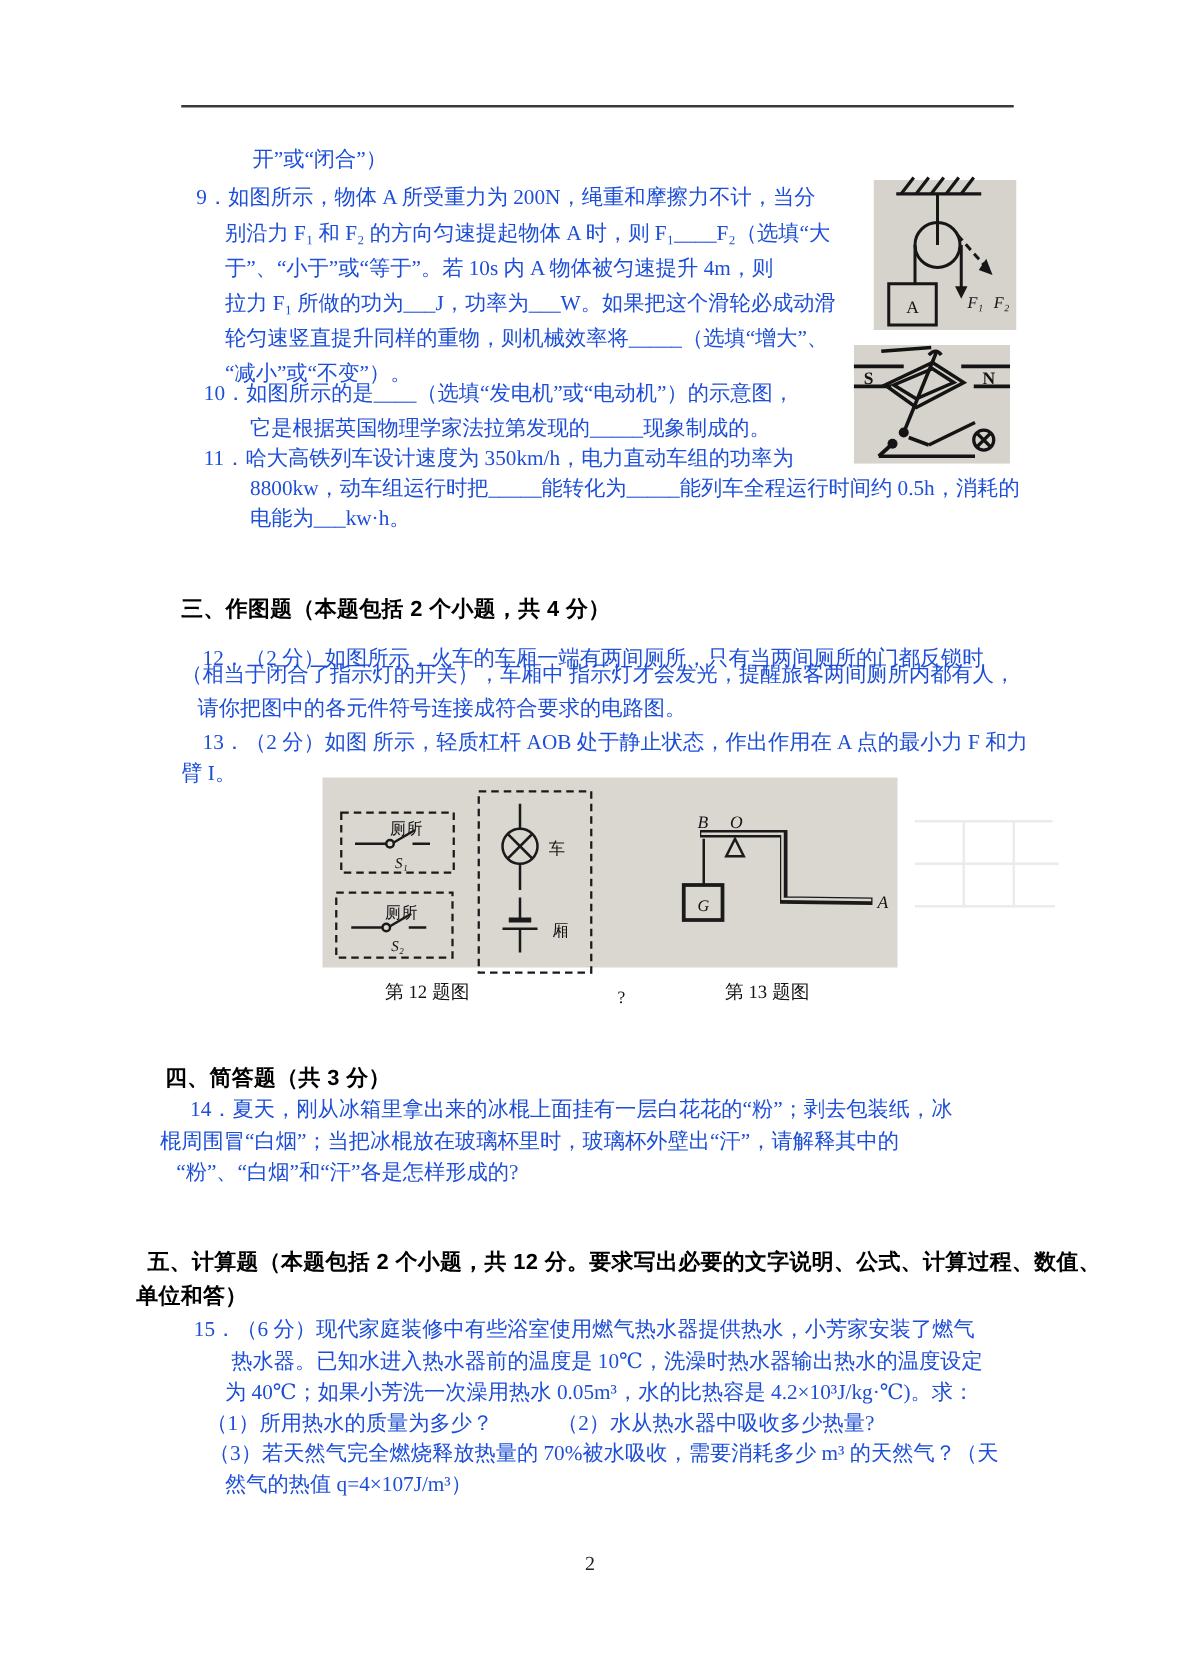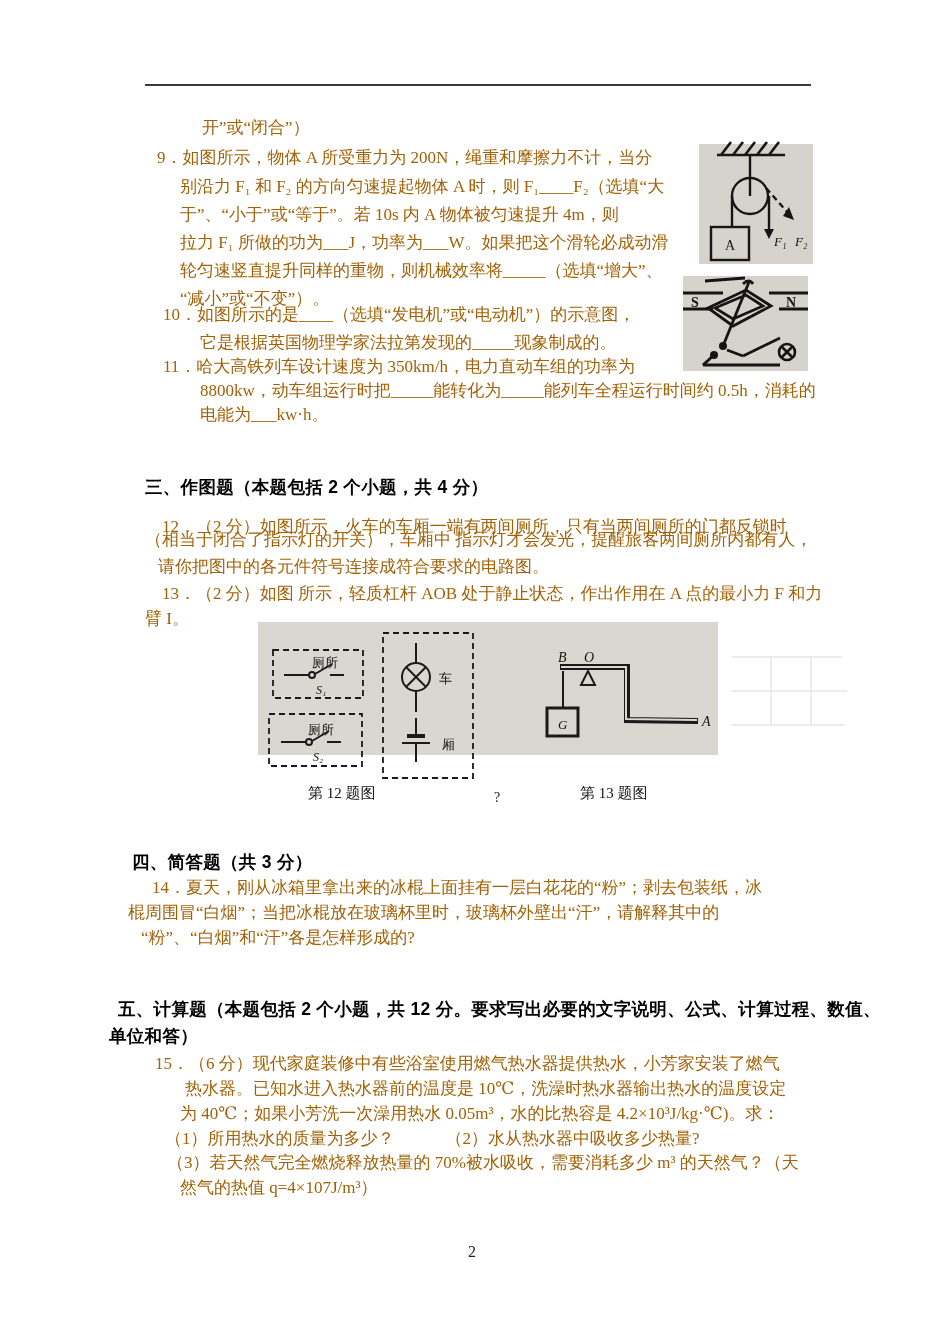--- a/index.html
+++ b/index.html
@@ -2,26 +2,26 @@
 <html><head>
 <meta charset="utf-8">
 <style>
   html,body{margin:0;padding:0;background:#ffffff;}
   .page{
     position:relative;width:950px;height:1344px;background:#ffffff;
     font-family:"Liberation Serif","DejaVu Serif",serif;color:#1c1c1c;
     overflow:hidden;
   }
   .rule{position:absolute;background:#3a3a3a;}
-  .line{position:absolute;white-space:nowrap;font-size:17px;line-height:22px;color:#a16207;}
+  .line{position:absolute;white-space:nowrap;font-size:17px;line-height:22px;color:#1d4ed8;}
   .heading{font-family:"Liberation Sans","DejaVu Sans",sans-serif;font-weight:bold;font-size:17.5px;letter-spacing:0.3px;color:#000000;}
   .pagenum{position:absolute;font-size:16px;color:#222;}
   .figure{position:absolute;}
   .fig-bg{fill:#d6d3cc;}
-  .strip{position:absolute;left:258px;top:622px;width:460px;height:133px;background:#dad7d1;}
+  .strip{position:absolute;left:258px;top:622px;width:460px;height:152px;background:#dad7d1;}
   svg text{font-family:"Liberation Serif","DejaVu Serif",serif;fill:#141414;}
   svg .cjk{font-size:13px;}
   svg .ital{font-style:italic;}
   .ghost{position:absolute;opacity:0.13;}
   .ghost div{position:absolute;background:#6a6a6a;}
 </style>
 </head>
 <body>
 
 <div class="page">

